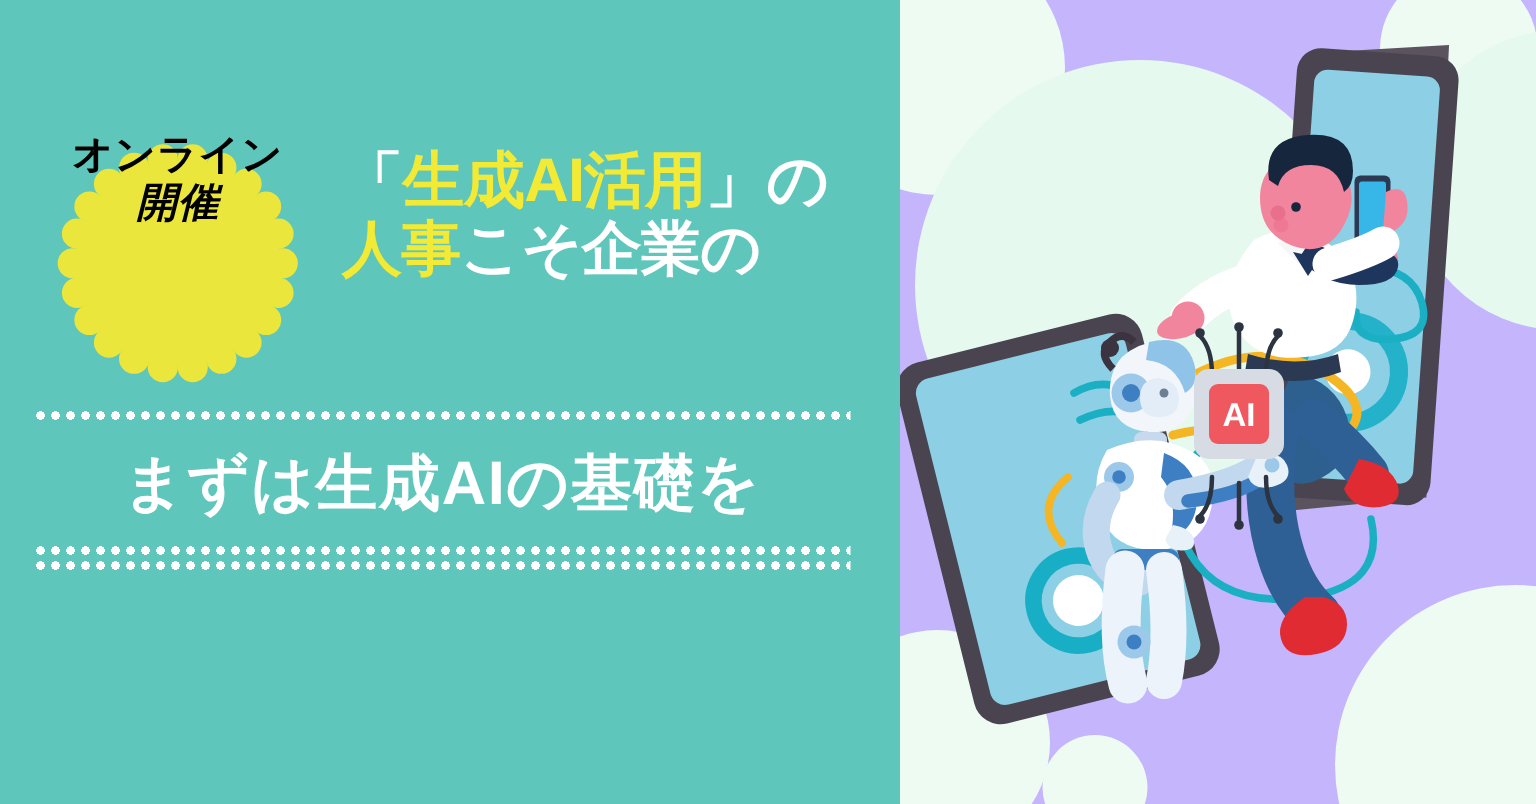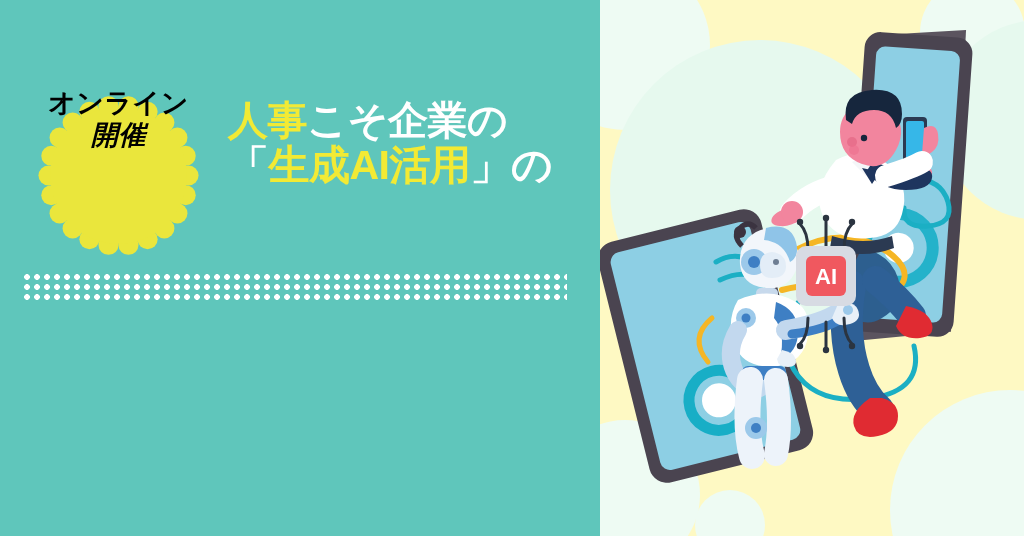--- a/index.html
+++ b/index.html
@@ -60,21 +60,21 @@
   }
   .sub-line{
     height:80px;display:flex;align-items:center;justify-content:center;
     color:#ffffff;font-weight:600;font-size:41px;letter-spacing:1px;
     white-space:nowrap;
   }
 
   
   .right-panel{
     position:relative;width:424px;height:536px;flex:0 0 424px;
-    background:#fef9c3;overflow:hidden;
+    background:#c4b5fd;overflow:hidden;
   }
   .bg-circle{position:absolute;border-radius:50%;background:#EEFBF3;}
   .bg-c1{width:170px;height:170px;left:-60px;top:-40px;}
   .bg-c2{width:300px;height:300px;left:10px;top:40px;background:#E6F9EE;}
   .bg-c3{width:105px;height:105px;left:320px;top:-20px;}
   .bg-c4{width:200px;height:200px;left:340px;top:20px;background:#E6F9EE;}
   .bg-c5{width:240px;height:240px;left:290px;top:390px;}
   .bg-c6{width:150px;height:150px;left:-50px;top:420px;}
   .bg-c7{width:70px;height:70px;left:95px;top:490px;}
   .bg-c8{width:110px;height:110px;left:60px;top:300px;background:#E6F9EE;}
@@ -116,26 +116,27 @@
           </g>
         <circle cx="100" cy="100" r="78" fill="#EAE63C"></circle>
       </svg>
       <div class="badge-text">
         <span class="badge-line1">オンライン</span>
         <span class="badge-line2">開催</span>
       </div>
     </div>
 
     <div class="headline">
+      <span class="ln ln2"><span>「</span><span class="hl">生成AI活用</span><span>」</span><span>の</span></span>
       <span class="ln ln1"><span class="hl">人事</span><span>こそ企業の</span></span>
-      <span class="ln ln2"><span>「</span><span class="hl">生成AI活用</span><span>」</span><span>の</span></span>
     </div>
 
     <div class="sub-block">
       <div class="dots"></div>
+      <div class="sub-line">まずは生成AIの基礎を</div>
       <div class="dots"></div>
       <div class="dots"></div>
     </div>
   </div>
 
   <div class="right-panel">
     <div class="bg-circle bg-c1"></div>
     <div class="bg-circle bg-c2"></div>
     <div class="bg-circle bg-c3"></div>
     <div class="bg-circle bg-c4"></div>

